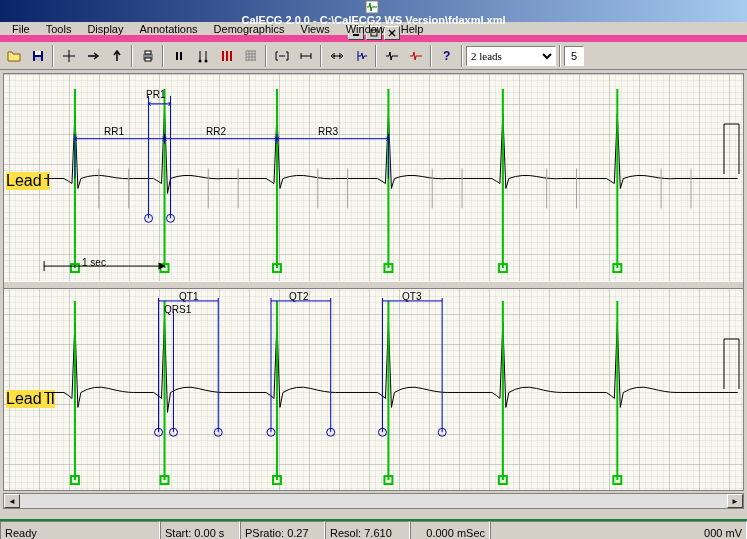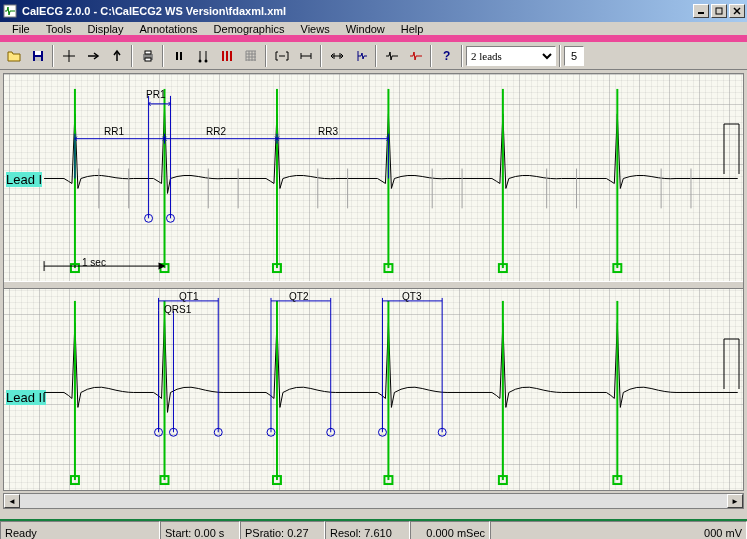--- a/index.html
+++ b/index.html
@@ -14,20 +14,21 @@
   }
   .titlebar {
     height: 22px;
     background: linear-gradient(to right, #0a246a, #a6caf0);
     color: white;
     display: flex;
     align-items: center;
     padding: 0 2px;
     font-weight: bold;
     font-size: 11px;
+    flex-direction: column;
   }
   .titlebar .icon {
     width: 16px; height: 16px;
     display: flex; align-items: center; justify-content: center;
     margin-right: 4px;
   }
   .titlebar .title-text { flex: 1; }
   .win-buttons { display: flex; gap: 2px; }
   .win-btn {
     width: 16px; height: 14px;
@@ -114,23 +115,23 @@
     background-image:
       linear-gradient(to right, rgba(160,160,160,0.4) 1px, transparent 1px),
       linear-gradient(to bottom, rgba(160,160,160,0.4) 1px, transparent 1px),
       linear-gradient(to right, rgba(160,160,160,0.15) 1px, transparent 1px),
       linear-gradient(to bottom, rgba(160,160,160,0.15) 1px, transparent 1px);
     background-size: 30px 30px, 30px 30px, 6px 6px, 6px 6px;
     background-position: 35px 0, 35px 0, 35px 0, 35px 0;
   }
   .lead-label {
     position: absolute;
-    font-size: 13px;
+    font-size: 16px;
     color: #000;
-    background: #5eead4;
+    background: #fde047;
   }
   .panel-divider {
     position: absolute;
     left: 0; right: 0;
     height: 8px;
     background: #d4d0c8;
     border-top: 1px solid #fff;
     border-bottom: 1px solid #808080;
   }
   .scrollbar-h {

